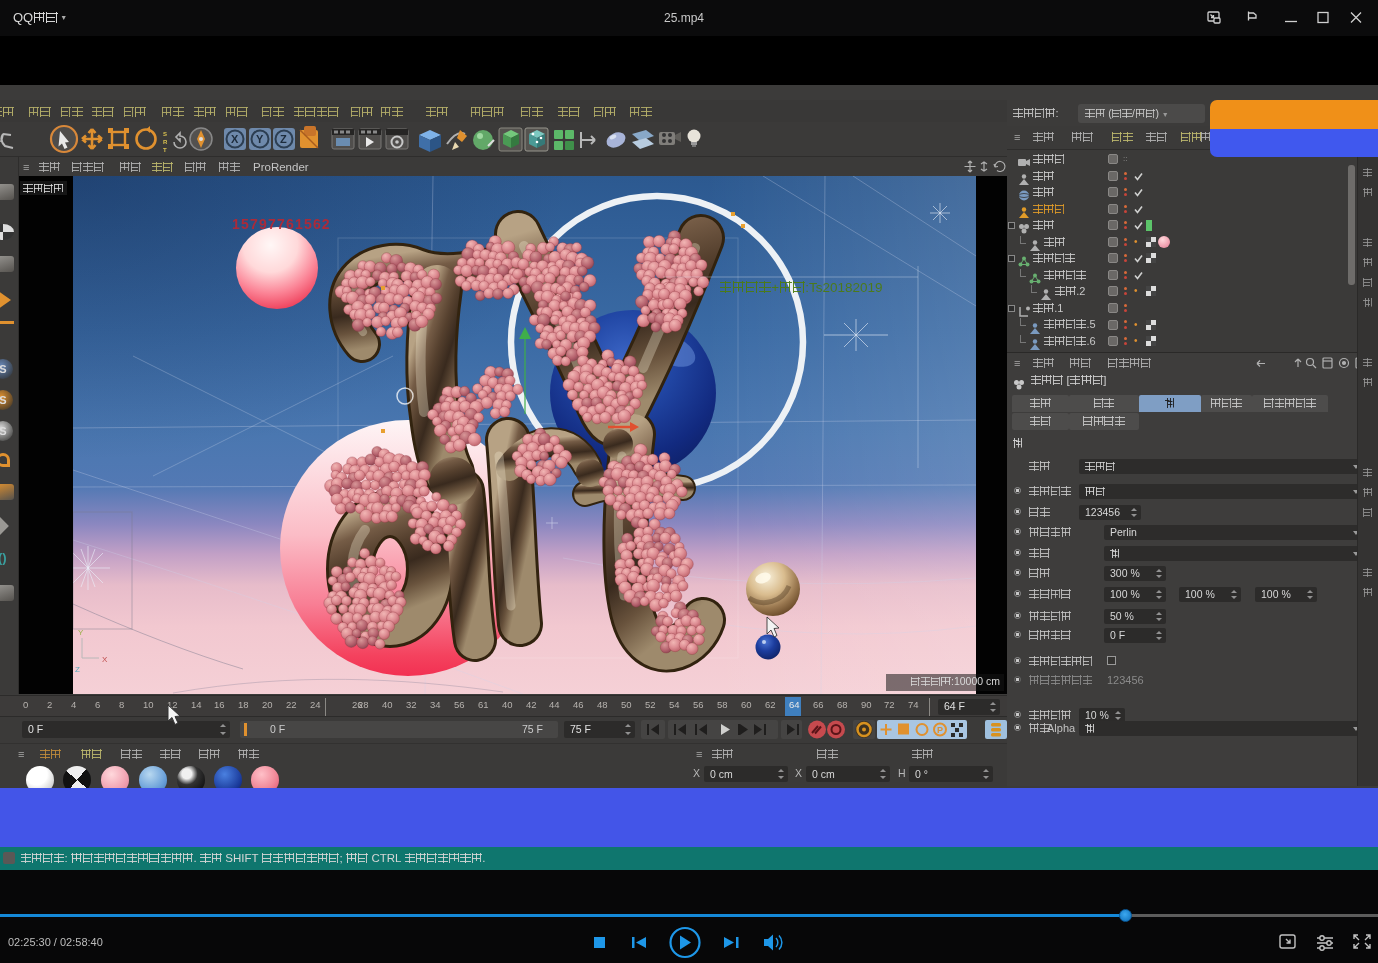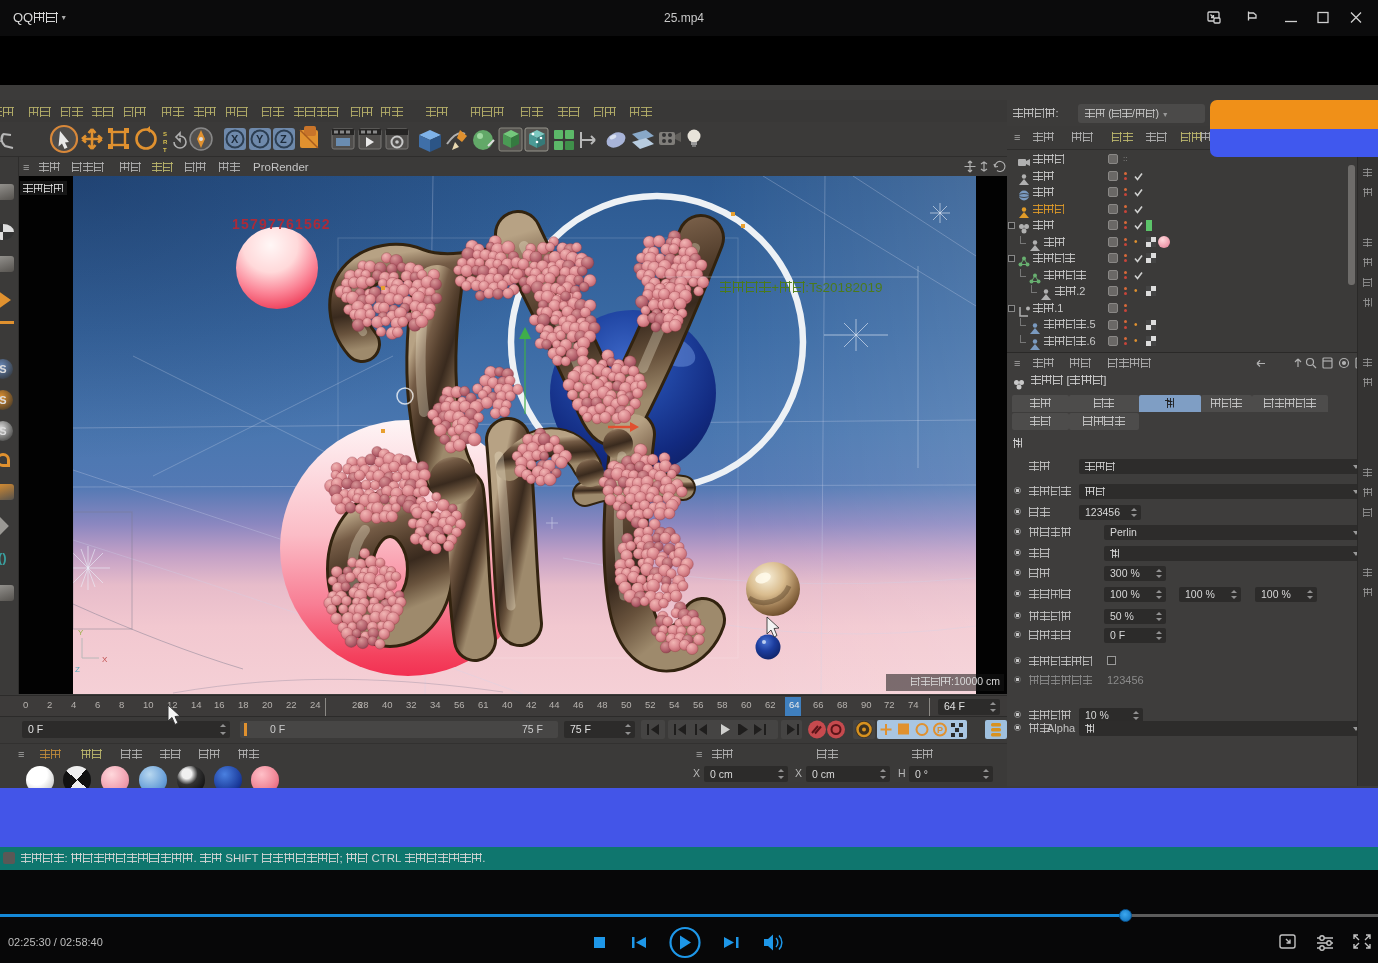--- a/index.html
+++ b/index.html
@@ -1507,21 +1507,21 @@
         <span class="lab" style="left:22px;top:276px;color:#c2c2c2"><i class="hz c"></i><i class="hz b"></i><i class="hz a"></i><i class="hz c"></i></span>
         <span class="fld" style="left:97px;top:275px;width:62px;height:15px">0 F<span class="spin"></span></span>
         <span class="blt" style="left:7px;top:304px;border-color:#909090"></span>
         <span class="lab" style="left:22px;top:302px;color:#c2c2c2"><i class="hz a"></i><i class="hz b"></i><i class="hz c"></i><i class="hz a"></i><i class="hz b"></i><i class="hz c"></i></span>
         <span class="ab" style="left:100px;top:303px;width:9px;height:9px;border:1px solid #999;background:#353432"></span>
         <span class="blt" style="left:7px;top:323px;border-color:#6a6a6a"></span>
         <span class="lab" style="left:22px;top:321px;color:#8a8a8a"><i class="hz b"></i><i class="hz c"></i><i class="hz a"></i><i class="hz b"></i><i class="hz c"></i><i class="hz a"></i></span>
         <span class="lab" style="left:100px;top:321px;color:#8a8a8a">123456</span>
         <span class="blt" style="left:7px;top:358px;border-color:#909090"></span>
         <span class="lab" style="left:22px;top:356px;color:#c2c2c2"><i class="hz a"></i><i class="hz b"></i><i class="hz c"></i><i class="hz b"></i></span>
-        <span class="fld" style="left:72px;top:355px;width:64px;height:15px">10 %<span class="spin"></span></span>
+        <span class="fld" style="left:72px;top:355px;width:46px;height:15px">10 %<span class="spin"></span></span>
         <span class="blt" style="left:7px;top:371px;border-color:#909090"></span>
         <span class="lab" style="left:22px;top:369px;color:#c2c2c2"><i class="hz b"></i><i class="hz a"></i></span>
         <span class="lab" style="left:40px;top:369px;color:#c2c2c2">Alpha</span>
         <span class="drop" style="left:72px;top:368px;width:284px;height:15px"><i class="hz d"></i><span class="caret"></span></span>
 </div>
 <div class="ab" style="left:1357px;top:15px;width:21px;height:686px;background:#343332;border-left:1px solid #2a2928">
 <div class="ab" style="left:5px;top:60px">
           <div style="margin:2px 0"><span class="" style="color:#9a9a9a;font-size:10px;"><i class="hz a"></i></span></div>
           <div style="margin:2px 0"><span class="" style="color:#9a9a9a;font-size:10px;"><i class="hz b"></i></span></div>
         </div>

